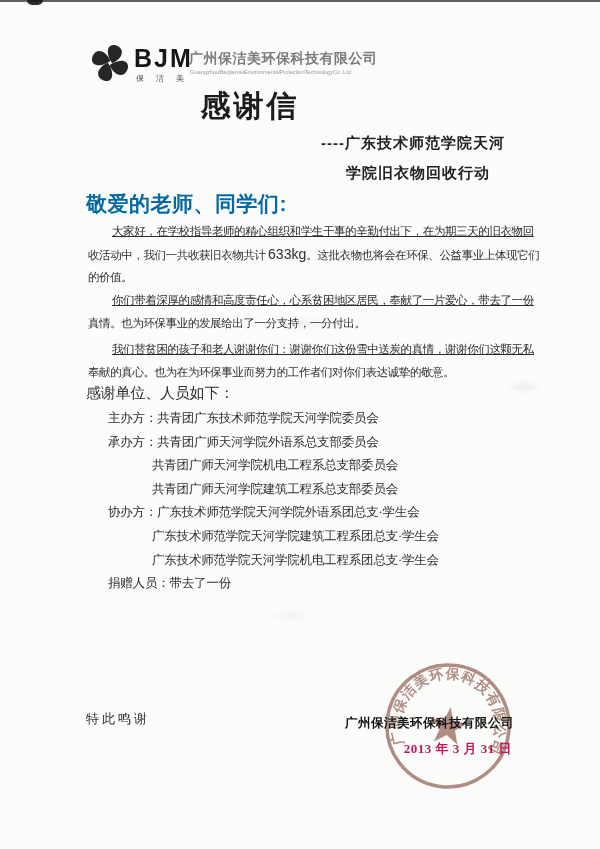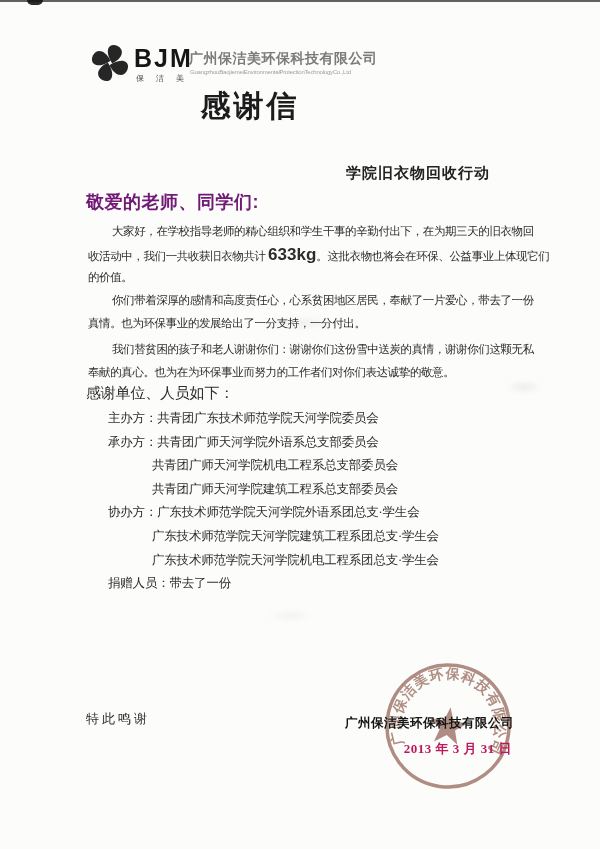--- a/index.html
+++ b/index.html
@@ -22,27 +22,27 @@
   
   .logo-icon{position:absolute;left:90px;top:42px;width:40px;height:40px;}
   .logo-text{position:absolute;left:134px;top:44px;font-family:"Liberation Sans","DejaVu Sans",sans-serif;font-weight:bold;font-size:25px;letter-spacing:2px;color:#161616;}
   .logo-subtext{position:absolute;left:136px;top:73px;font-size:8px;letter-spacing:5px;color:#4a4a4a;}
   .company-cn{position:absolute;left:189px;top:50px;font-family:"Liberation Sans","DejaVu Sans",sans-serif;font-weight:bold;font-size:14px;letter-spacing:.5px;color:#7b7b7b;}
   .company-en{position:absolute;left:190px;top:69px;font-family:"Liberation Sans","DejaVu Sans",sans-serif;font-size:6px;letter-spacing:-.2px;color:#a0a0a0;white-space:nowrap;}
   
   .title{position:absolute;left:0;top:86px;width:500px;text-align:center;font-family:"Liberation Sans","DejaVu Sans",sans-serif;font-weight:bold;font-size:30px;letter-spacing:3px;color:#1c1c1c;}
   .subtitle1{position:absolute;top:134px;right:95px;font-family:"Liberation Sans","DejaVu Sans",sans-serif;font-weight:bold;font-size:15px;letter-spacing:1px;color:#222;}
   .subtitle2{position:absolute;top:164px;right:110px;font-family:"Liberation Sans","DejaVu Sans",sans-serif;font-weight:bold;font-size:15px;letter-spacing:1px;color:#222;}
-  .salutation{position:absolute;left:86px;top:190px;font-family:Liberation Sans, sans-serif;font-weight:bold;font-size:18px;letter-spacing:.5px;color:#701a75;}
+  .salutation{position:absolute;left:86px;top:190px;font-family:Liberation Sans, sans-serif;font-weight:bold;font-size:21px;letter-spacing:.5px;color:#0369a1;}
   
   .para{position:absolute;left:88px;font-size:11.5px;letter-spacing:-.4px;color:#2c2c2c;}
   .bline{white-space:nowrap;height:23px;line-height:23px;}
-  .indent{padding-left:24px;}
+  .indent{padding-left:24px;text-decoration:underline;}
   .p1{top:220px;} .p2{top:289px;} .p3{top:338px;}
-  .kg{font-family:"Liberation Sans","DejaVu Sans",sans-serif;font-weight:bold;font-size:17px;letter-spacing:0;}
+  .kg{font-family:"Liberation Sans","DejaVu Sans",sans-serif;font-weight:normal;font-size:14px;letter-spacing:0;}
   .credits-intro{position:absolute;left:86px;top:384px;font-size:15px;letter-spacing:-.2px;color:#2c2c2c;white-space:nowrap;}
   .credits{position:absolute;left:108px;top:407px;font-size:12.5px;letter-spacing:-.2px;color:#2c2c2c;}
   .crow{white-space:nowrap;height:23.6px;line-height:23.6px;}
   .crow.cont{padding-left:44px;}
   .thanks-note{position:absolute;left:86px;top:690px;font-size:13px;letter-spacing:3px;color:#2d2d2d;margin-top:20px;}
   
   .sig-company{position:absolute;right:86px;top:715px;font-weight:bold;font-size:12.5px;letter-spacing:.5px;color:#141414;z-index:3;white-space:nowrap;}
   .sig-date{position:absolute;right:88px;top:740px;font-weight:bold;font-size:13px;letter-spacing:.5px;color:#be185d;z-index:3;white-space:nowrap;text-align:center;}
   .stamp{position:absolute;left:374px;top:652px;width:148px;height:148px;opacity:.78;transform:rotate(8deg);z-index:1;}
 </style>
@@ -64,20 +64,21 @@
       <path transform="rotate(180)" d="M 1,-2 C -3,-16 5,-20 11,-15 C 17,-10 14,-2 2,1 Z" fill="#262626"></path>
       <path transform="rotate(270)" d="M 1,-2 C -3,-16 5,-20 11,-15 C 17,-10 14,-2 2,1 Z" fill="#262626"></path>
     </g>
   </svg>
   <div class="logo-text">BJM</div>
   <div class="logo-subtext">保 洁 美</div>
   <div class="company-cn">广州保洁美环保科技有限公司</div>
   <div class="company-en">GuangzhouBaojiemeiEnvironmentalProtectionTechnologyCo.,Ltd</div>
 
   <div class="title">感谢信</div>
+  <div class="subtitle1">----广东技术师范学院天河</div>
   <div class="subtitle2">学院旧衣物回收行动</div>
   <div class="salutation">敬爱的老师、同学们:</div>
 
   <div class="para p1">
     <div class="bline indent">大家好，在学校指导老师的精心组织和学生干事的辛勤付出下，在为期三天的旧衣物回</div>
     <div class="bline"><span>收活动中，我们一共收获旧衣物共计 </span><span class="kg">633kg</span><span>。这批衣物也将会在环保、公益事业上体现它们</span></div>
     <div class="bline">的价值。</div>
   </div>
 
   <div class="para p2">

